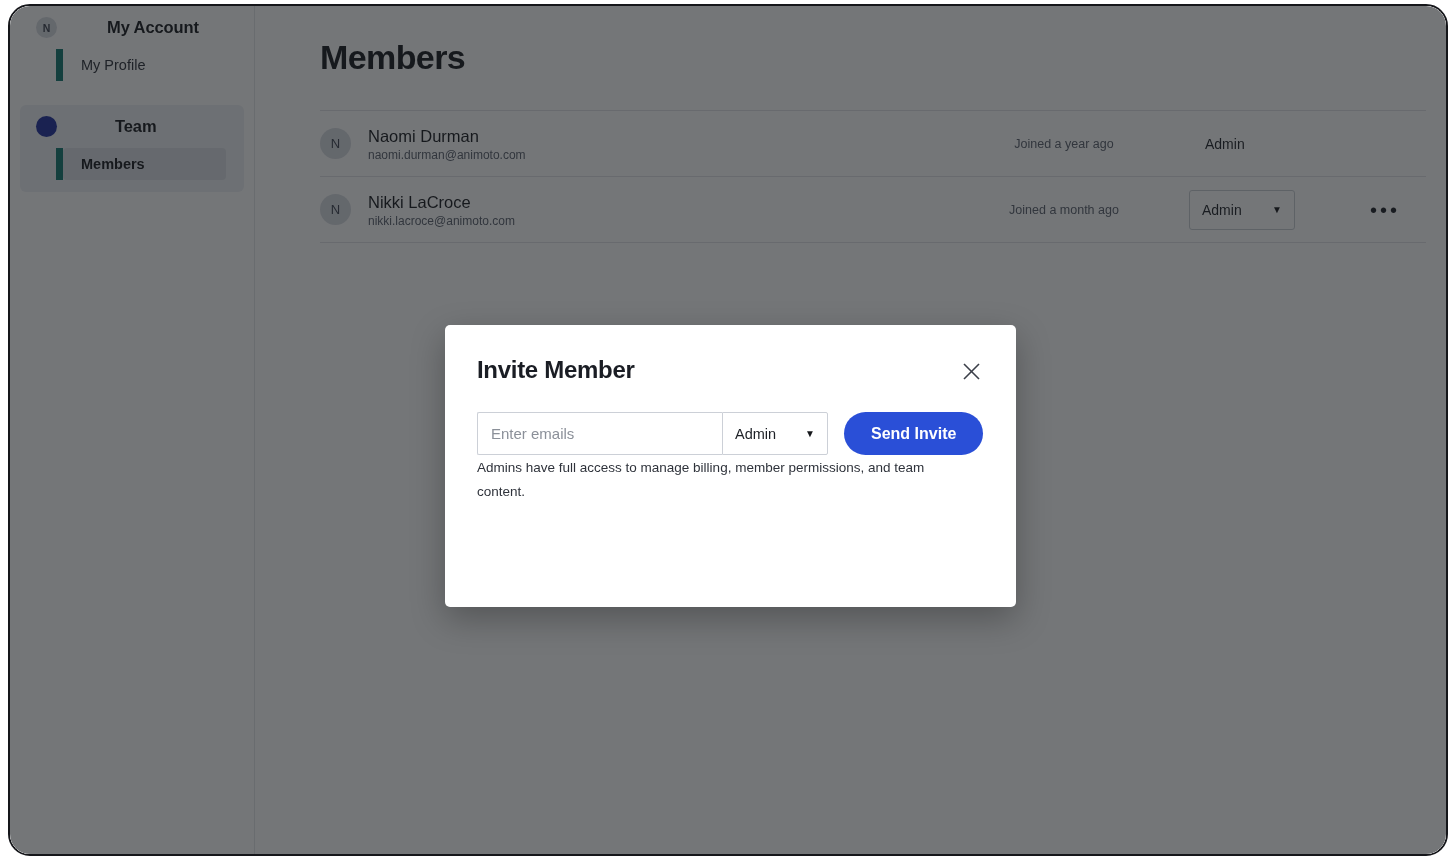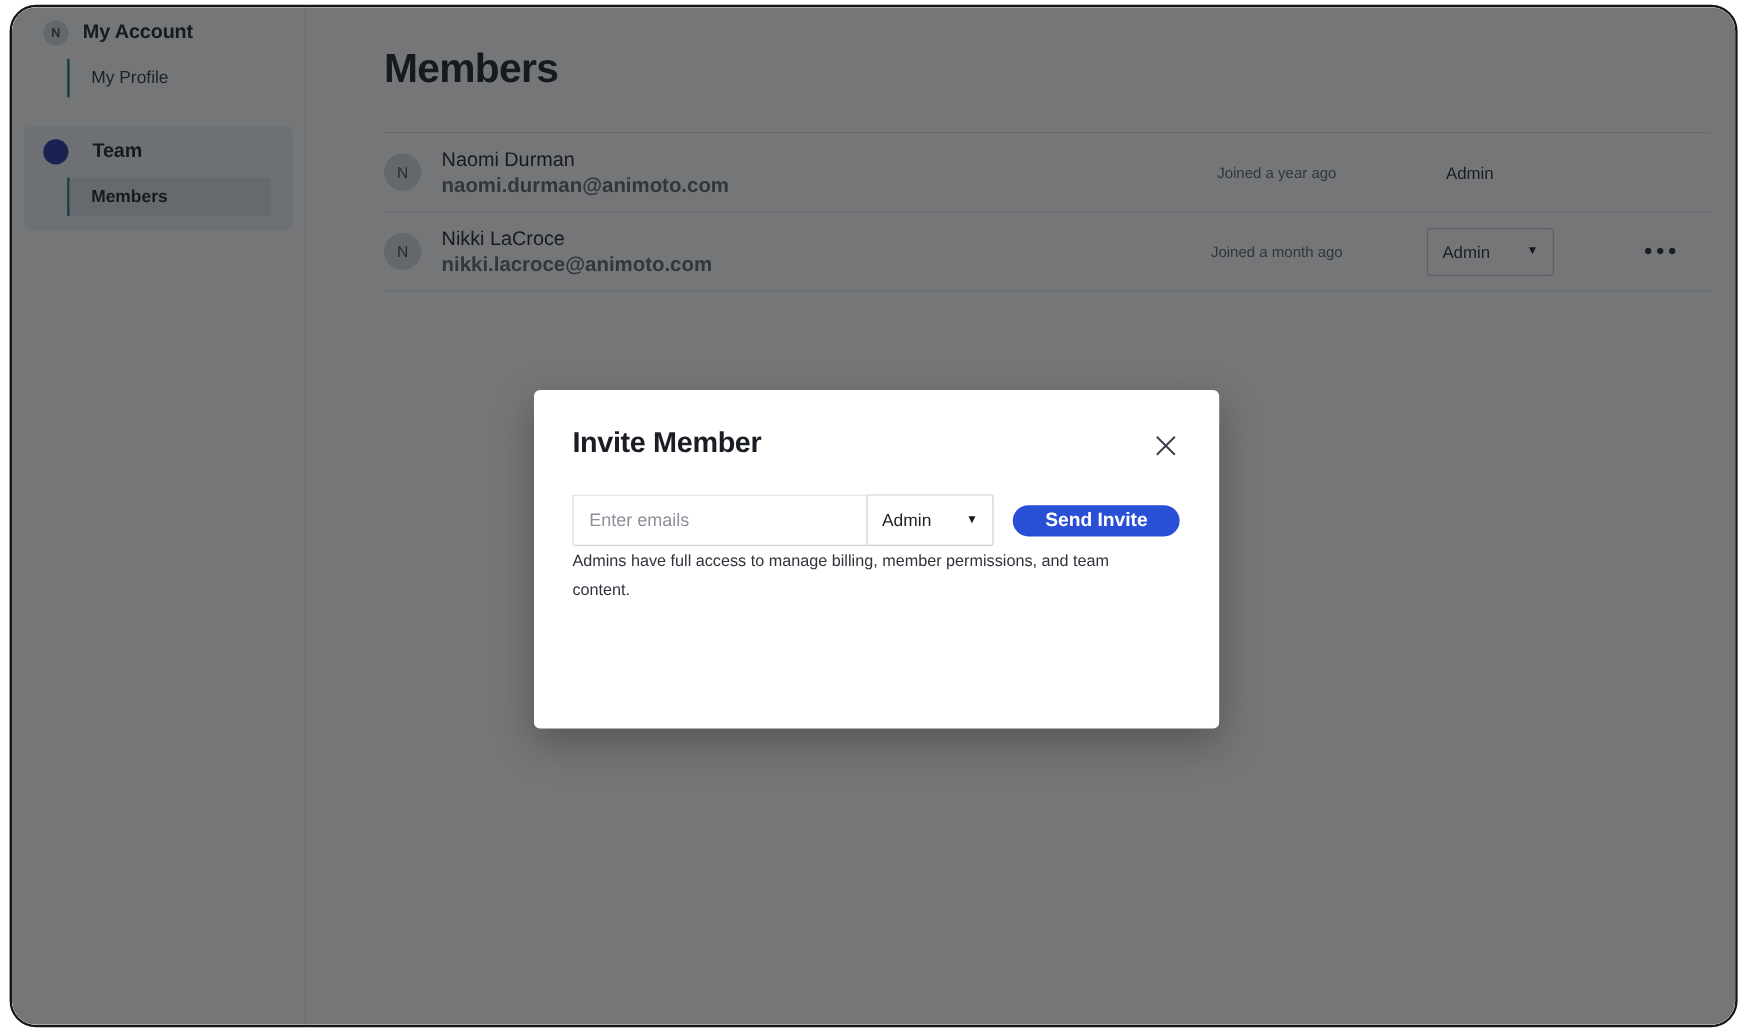--- a/index.html
+++ b/index.html
@@ -57,20 +57,21 @@
     gap: 12px;
     padding: 11px 10px 11px 26px;
   }
   .nav-group.active-group .nav-head { padding-left: 16px; gap: 20px; }
 
   .nav-head-label {
     font-size: 16.5px;
     font-weight: 700;
     color: #16181d;
     letter-spacing: -0.1px;
+    margin-left: 38px;
   }
 
   .avatar-dot {
     width: 21px; height: 21px;
     border-radius: 50%;
     background: #d8dbe2;
     color: #3c4250;
     font-size: 10.5px;
     font-weight: 600;
     display: flex;
@@ -83,21 +84,21 @@
     width: 21px; height: 21px;
     border-radius: 50%;
     background: #1f2f9e;
     flex: 0 0 auto;
   }
 
   .sub-list {
     position: relative;
     margin-left: 46px;
     padding-left: 0;
-    border-left: 2px solid #0f766e;
+    border-left: 7px solid #0f766e;
   }
   .nav-group.active-group .sub-list { margin-left: 36px; }
 
   .sub-item {
     display: block;
     font-size: 14.5px;
     color: #2b2f38;
     padding: 8px 10px 8px 18px;
     border-radius: 4px;
     cursor: pointer;
@@ -186,24 +187,23 @@
     justify-content: center;
     flex: 0 0 auto;
   }
 
   .user-name {
     font-size: 16.5px;
     color: #16181d;
     line-height: 1.35;
   }
   .user-email {
-    font-size: 17px;
+    font-size: 12px;
     color: #5a606d;
     margin-top: 1px;
-    font-weight: bold;
   }
 
   .cell-joined {
     width: 250px;
     flex: 0 0 auto;
     text-align: center;
     font-size: 12.5px;
     color: #5a606d;
   }
 
@@ -292,21 +292,21 @@
   }
 
   .modal-sub {
     margin-top: 9px;
     font-size: 15.5px;
     color: #2d313a;
   }
 
   .invite-form {
     display: flex;
-    align-items: center;
+    align-items: flex-start;
     margin-top: 28px;
   }
 
   .email-input {
     width: 245px;
     height: 43px;
     border: 1px solid #ccd0d7;
     border-right: none;
     border-radius: 2px 0 0 2px;
     padding: 0 13px;
@@ -328,21 +328,21 @@
     align-items: center;
     justify-content: space-between;
     padding: 0 12px;
     font-size: 14.5px;
     color: #1d2026;
     cursor: pointer;
   }
 
   .send-btn {
     margin-left: 16px;
-    height: 26px;
+    height: 43px;
     background: #2a4fd7;
     color: #ffffff;
     border: none;
     border-radius: 22px;
     font-size: 16px;
     font-weight: 700;
     padding: 0 27px;
     cursor: pointer;
     font-family: inherit;
   }

